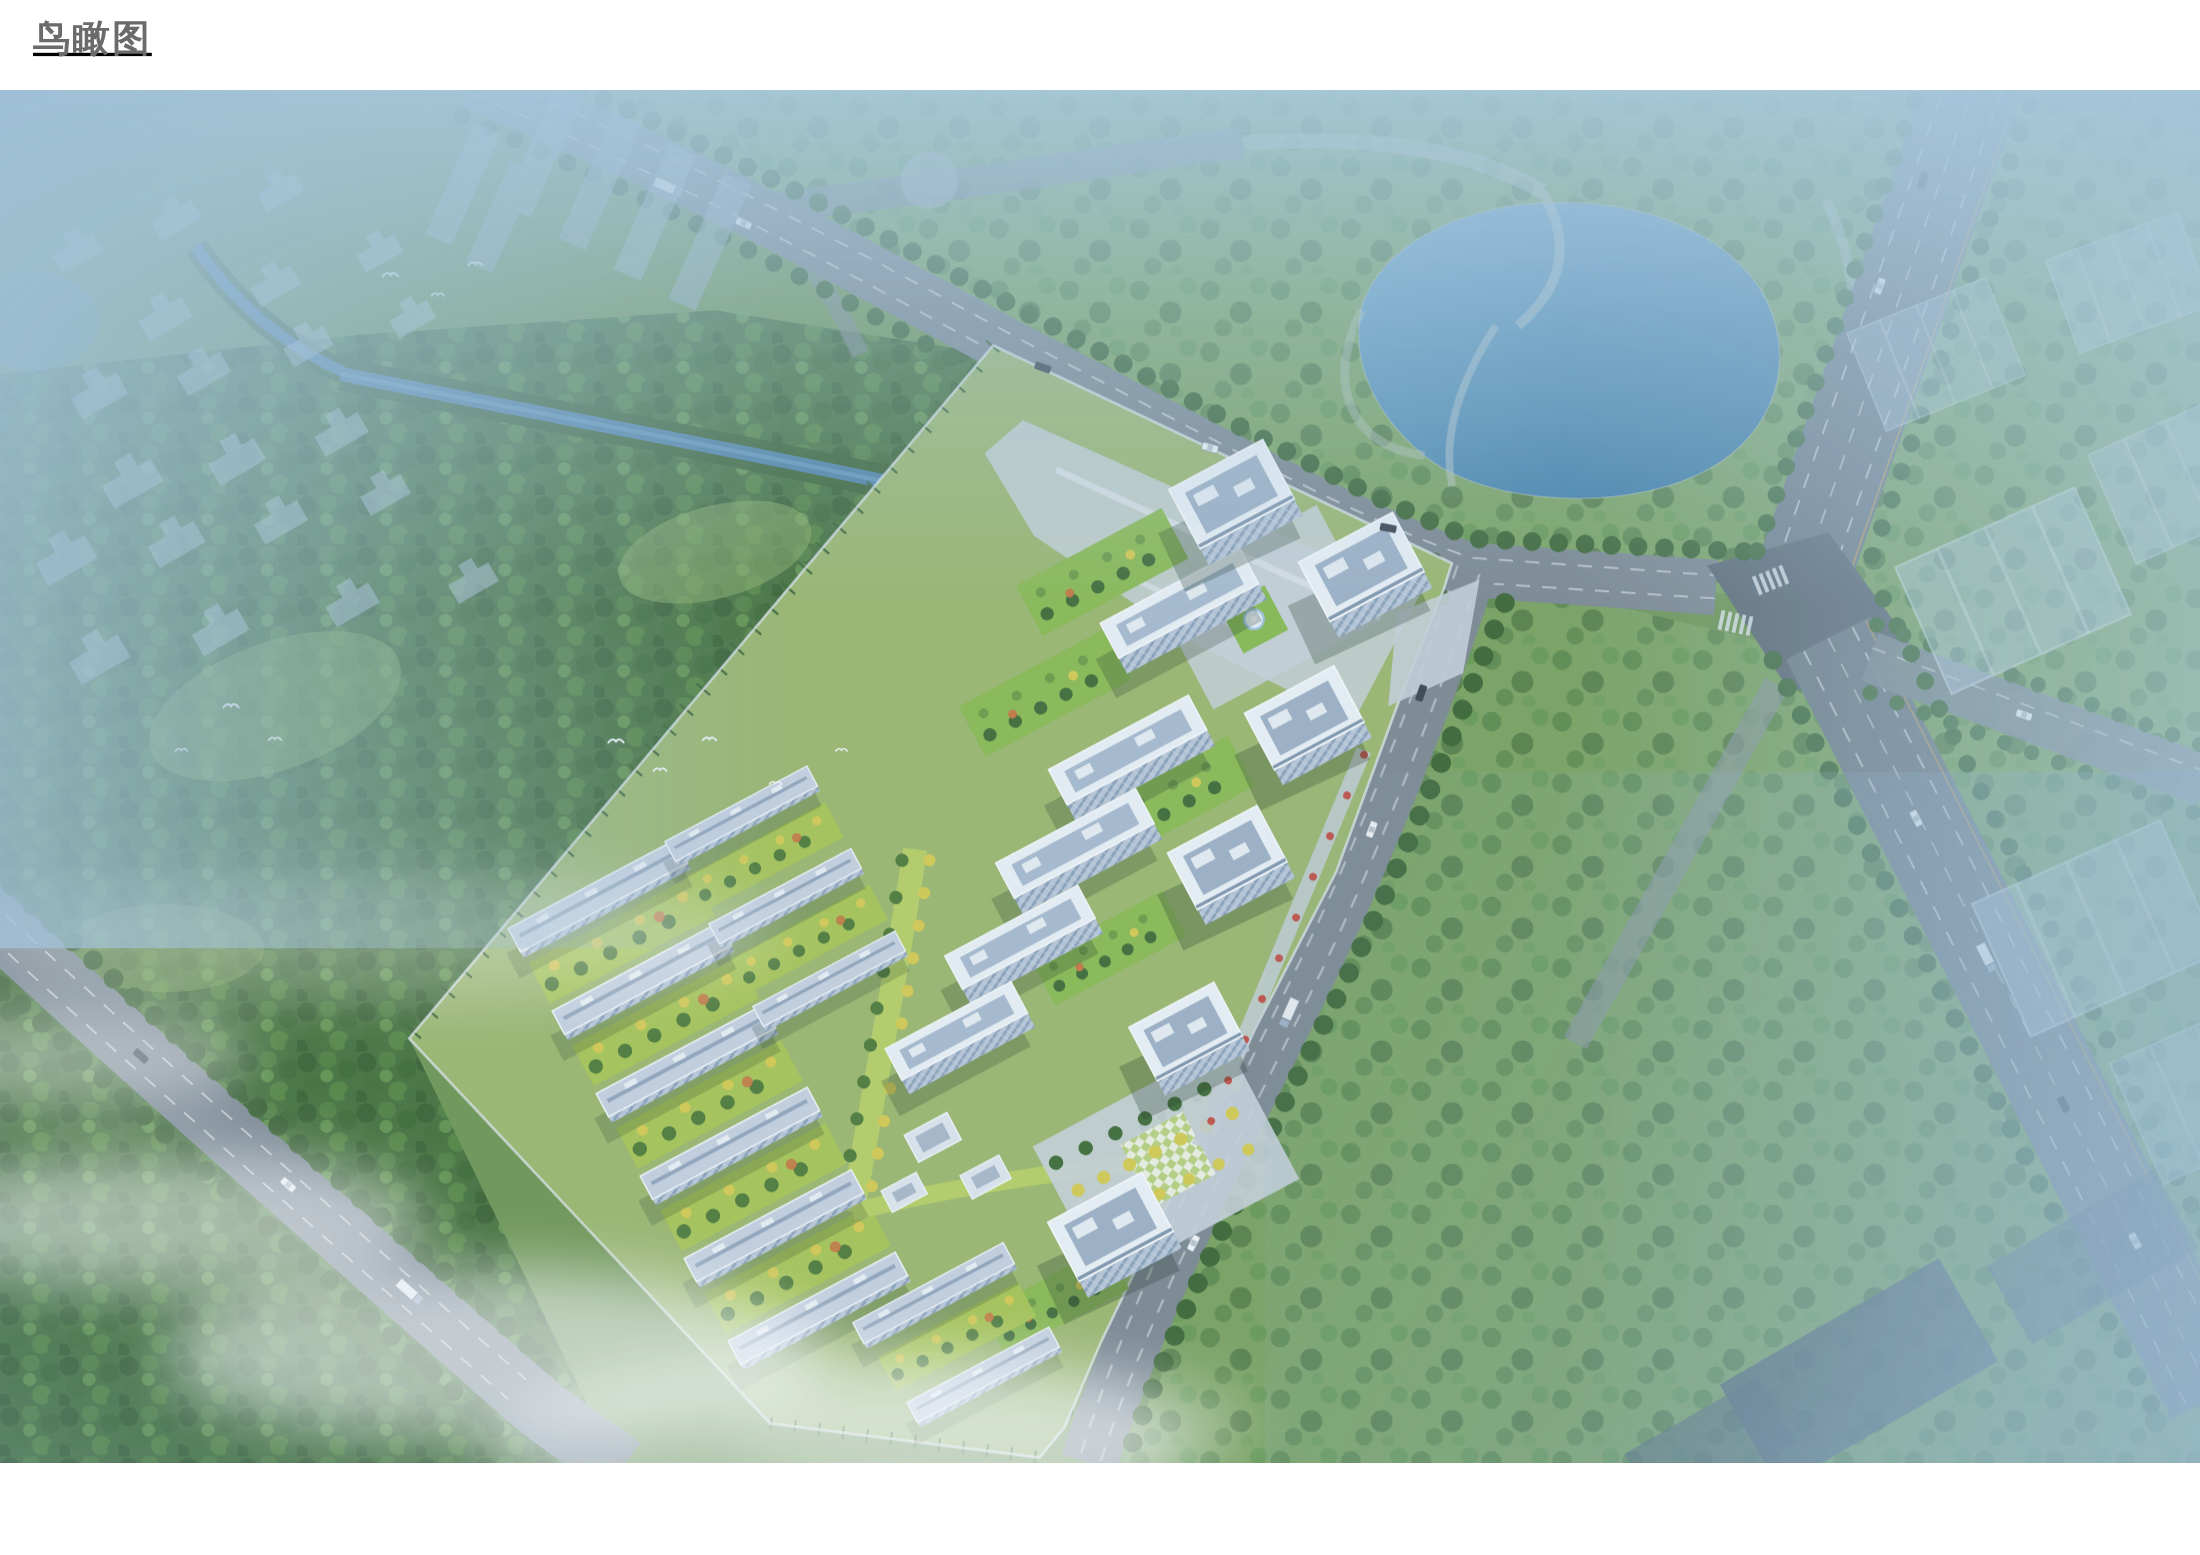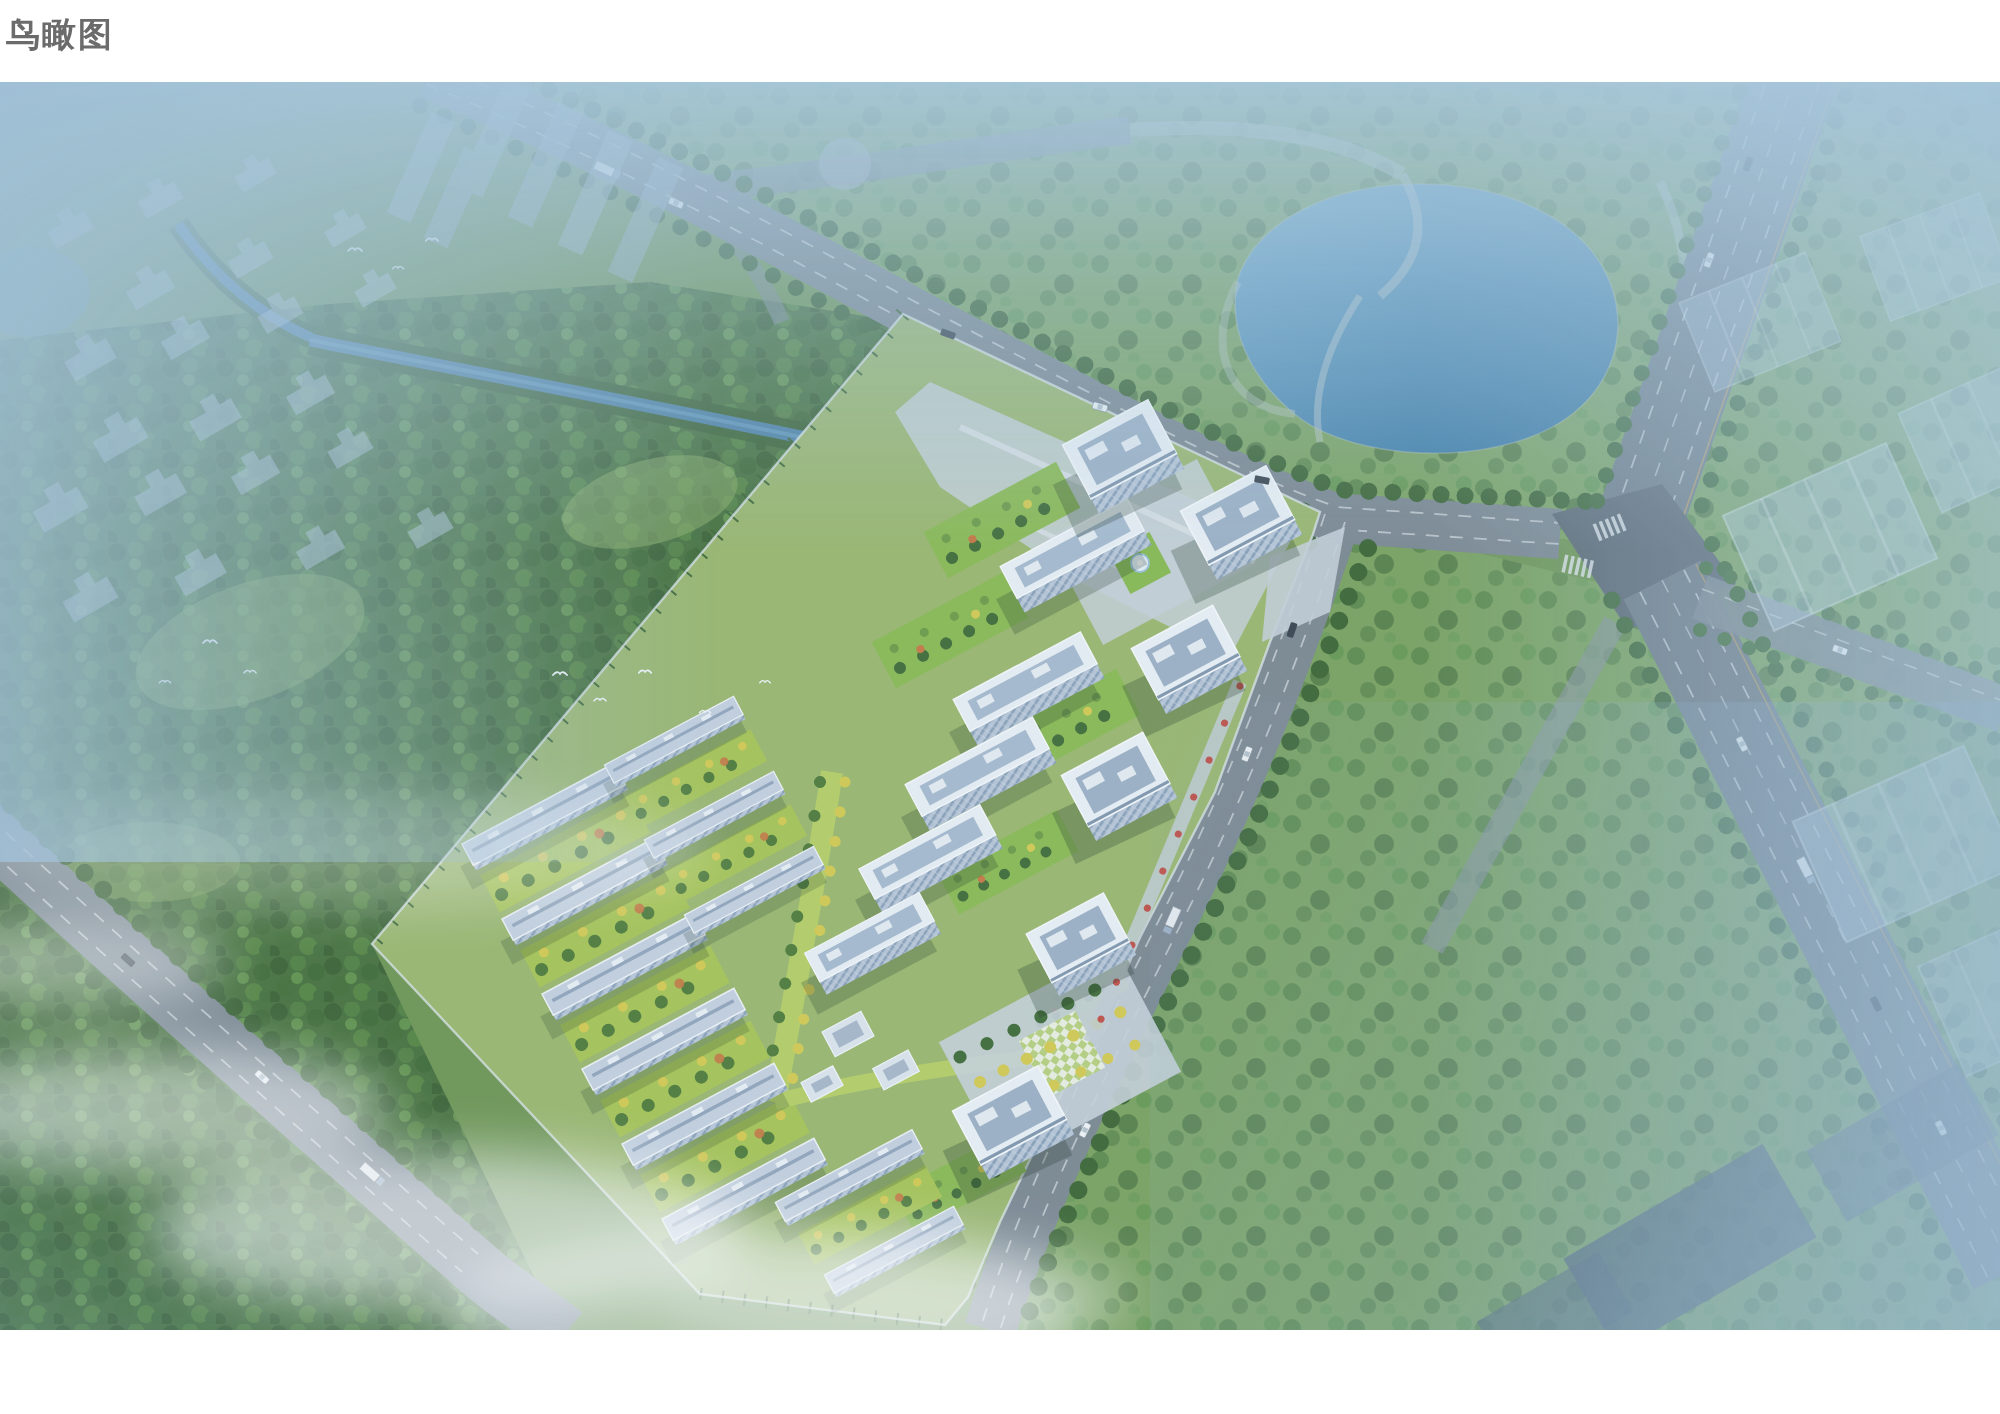--- a/index.html
+++ b/index.html
@@ -1,21 +1,21 @@
 <!DOCTYPE html>
 <html lang="zh" style="--c-title: #6b6b6b; --c-hazeBlue: #a8c3d6; --c-forest: #47713a; --c-parkGreen: #7ca45f; --c-lawn: #a9c653; --c-water: #4f8fb5; --c-canal: #4e81a4; --c-road: #7d8890; --c-intersection: #5c6771; --c-building: #eef3f7; --c-roofInset: #9fb2c6; --c-facade: #b9c7d7; --c-accentYellow: #d7cc4f; --c-accentOrange: #c9763f; --c-accentRed: #c4473d; --c-mist: #ffffff;"><head>
 <meta charset="utf-8">
 <style>
   html,body{margin:0;padding:0;}
   body{
     width:2000px;height:1414px;position:relative;
     background:#ffffff;
     font-family:"Liberation Sans",sans-serif;
   }
-  .page-header{position:absolute;top:12px;left:6px;}
+  .page-header{position:absolute;top:12px;left:30px;text-decoration:underline;}
   .page-title{
     margin:0;font-size:34px;font-weight:700;letter-spacing:2px;
     color:var(--c-title,#6b6b6b);
     font-family:"Liberation Sans",sans-serif;
   }
   .render-figure{position:absolute;top:82px;left:0;width:2000px;height:1248px;margin:0;overflow:hidden;}
   .render-figure svg{display:block;width:2000px;height:1248px;}
   .roadc{stroke:var(--c-road,#7d8890);}
   .ixn{fill:var(--c-intersection,#5c6771);}
   .umb{stroke:var(--c-accentRed,#c4473d);}

